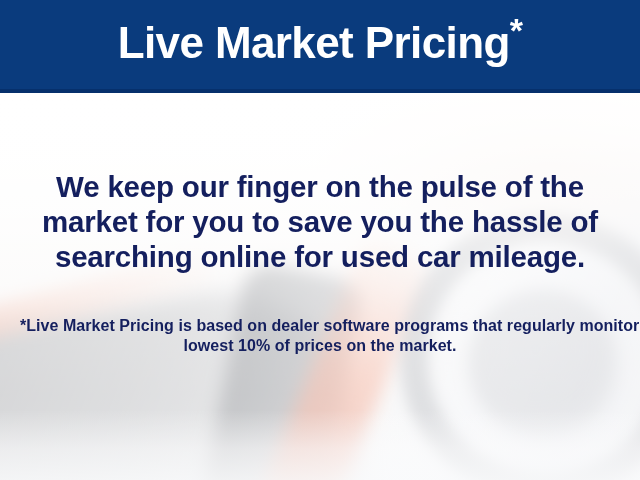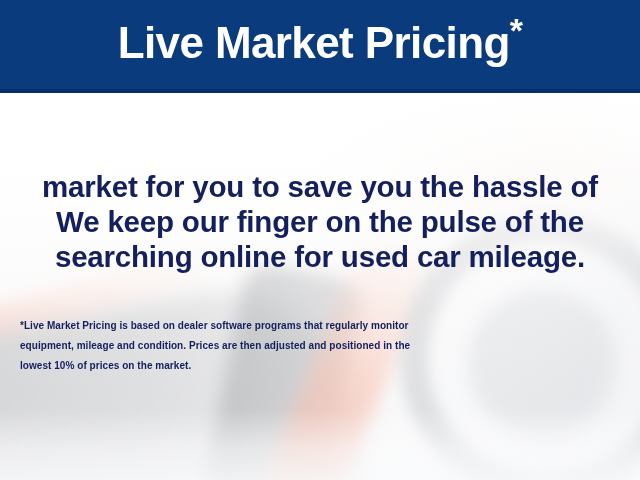--- a/index.html
+++ b/index.html
@@ -223,23 +223,23 @@
     display: block;
     white-space: nowrap;
   }
 
   .disclaimer {
     position: absolute;
     left: 20px;
     top: 223px;
     width: 600px;
     margin: 0;
-    text-align: left;
+    text-align: center;
     color: #141f5e;
-    font-size: 10px;
+    font-size: 16px;
     font-weight: bold;
     line-height: 20px;
     letter-spacing: 0.05px;
     font-family: "Liberation Sans", sans-serif;
   }
 
   .disclaimer .dc-line {
     display: block;
     white-space: nowrap;
   }
@@ -264,26 +264,25 @@
     </div>
   </div>
 
   <div class="header-banner">
     <h1 class="header-title"><span>Live Market Pricing</span><span class="asterisk">*</span></h1>
   </div>
 
   <div class="content">
 
     <p class="headline">
+      <span class="hl-line">We keep our finger on the pulse of the</span>
       <span class="hl-line">market for you to save you the hassle of</span>
-      <span class="hl-line">We keep our finger on the pulse of the</span>
       <span class="hl-line">searching online for used car mileage.</span>
     </p>
 
     <p class="disclaimer">
       <span class="dc-line">*Live Market Pricing is based on dealer software programs that regularly monitor</span>
-      <span class="dc-line">equipment, mileage and condition. Prices are then adjusted and positioned in the</span>
       <span class="dc-line">lowest 10% of prices on the market.</span>
     </p>
 
   </div>
 
 </div>
 
 </body></html>

